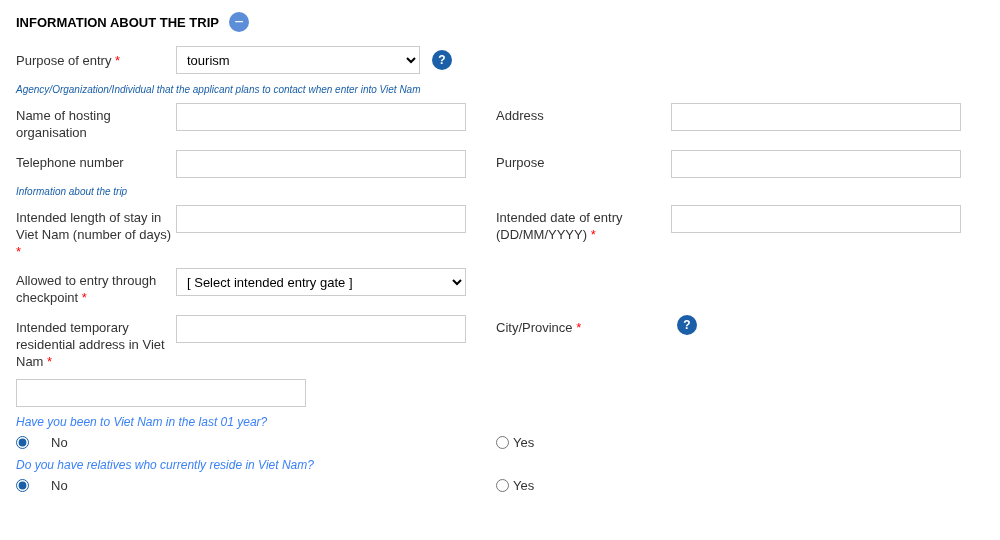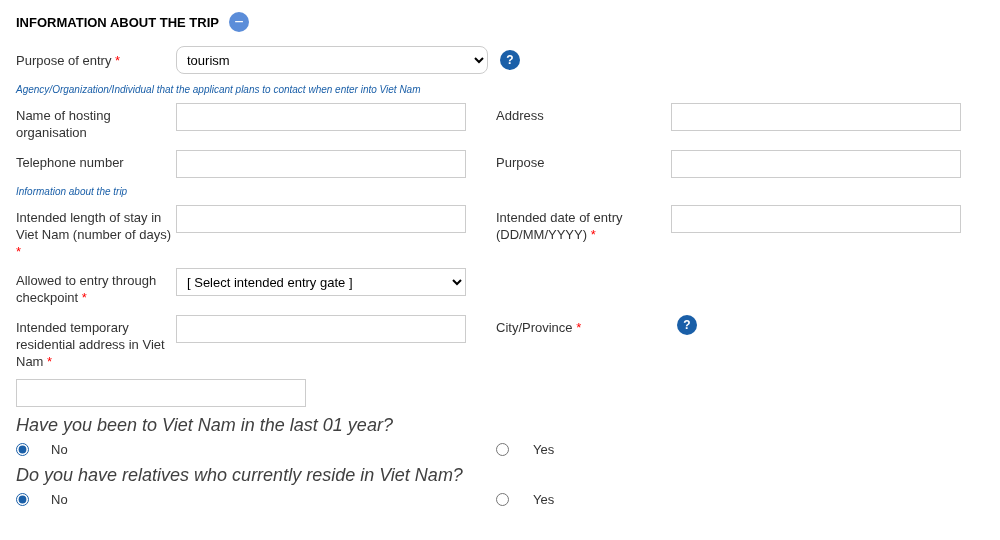--- a/index.html
+++ b/index.html
@@ -121,43 +121,42 @@
       width: 160px;
       flex-shrink: 0;
       font-size: 13px;
     }
     .purpose-select-wrap {
       display: flex;
       align-items: center;
       gap: 6px;
     }
     .purpose-select-wrap select {
-      width: 312px;
-      border-radius: 8px;
+      width: 244px;
     }
     .radio-row {
       display: flex;
       align-items: center;
       margin-bottom: 6px;
     }
     .radio-left {
       display: flex;
       align-items: center;
       gap: 22px;
       width: 480px;
     }
     .radio-right {
       display: flex;
       align-items: center;
-      gap: 24px;
+      gap: 4px;
     }
     .radio-question {
-      color: #404040;
+      color: #3b82f6;
       font-style: italic;
-      font-size: 18px;
+      font-size: 12px;
       margin-bottom: 6px;
       margin-top: 8px;
     }
     input[type="radio"] {
       accent-color: #1a5fa8;
     }
     .with-help {
       display: flex;
       align-items: center;
       gap: 4px;

